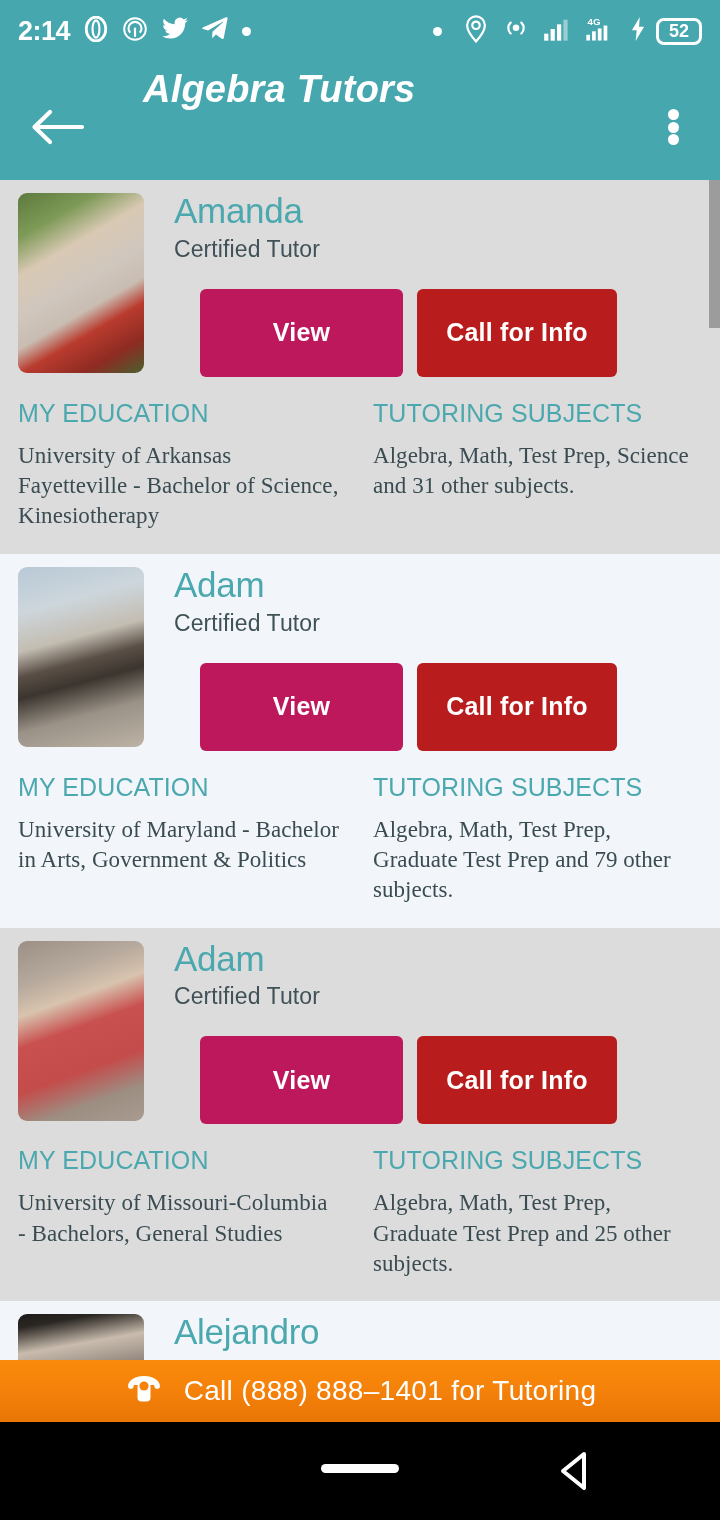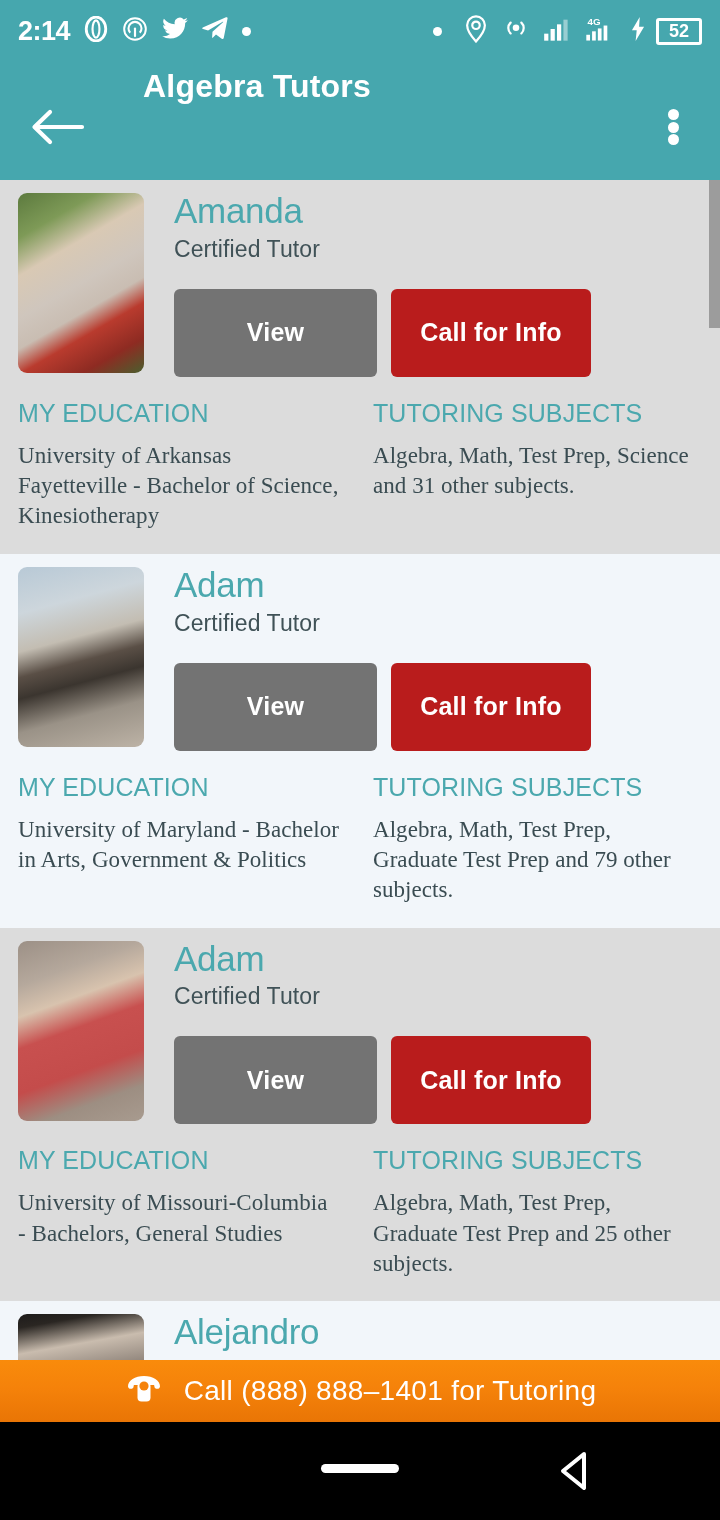--- a/index.html
+++ b/index.html
@@ -16,38 +16,38 @@
     position:absolute; top:0; left:0; width:720px; height:62px;
     background:#46A7AE; color:#fff;
     display:flex; align-items:center; justify-content:space-between;
     padding:0 18px;
   }
   .sb-left, .sb-right{ display:flex; align-items:center; gap:13px; }
   .sb-time{ font-size:27px; font-weight:bold; letter-spacing:-.5px; }
   .sb-ico{ display:block; }
   .sb-dot{ width:9px; height:9px; border-radius:50%; background:#fff; }
   .battery{
-    min-width:46px; height:27px; border:3px solid #fff; border-radius:3px;
+    min-width:46px; height:27px; border:3px solid #fff; border-radius:8px;
     display:flex; align-items:center; justify-content:center;
     font-size:18px; font-weight:bold; padding:0 3px; position:relative;
   }
 
   
   .appbar{
     position:absolute; top:62px; left:0; width:720px; height:118px;
     background:#46A7AE;
   }
   .back-btn{
     position:absolute; left:30px; top:44px; width:56px; height:42px;
     cursor:pointer;
   }
   .title-wrap{ position:absolute; left:143px; top:0; }
   .app-title{
-    font-size:32px; color:#fff; font-weight:bold; line-height:1;
-    padding-top:8px; letter-spacing:.2px;
+    font-size:38px; color:#fff; font-weight:bold; line-height:1;
+    padding-top:8px; letter-spacing:.2px;font-style:italic;
   }
   .app-sub{
     font-size:27px; color:#E2EEEF; line-height:1; padding-top:34px;
     letter-spacing:.2px;
   }
   .overflow{
     position:absolute; right:30px; top:44px; width:34px; height:42px;
     display:flex; flex-direction:column; align-items:center;
     justify-content:space-between; padding:3px 0; cursor:pointer;
   }
@@ -73,21 +73,21 @@
   }
   .tutor-role{
     font-size:23px; color:#405257; padding-top:6px; letter-spacing:.1px;
   }
   .btn-row{ display:flex; gap:14px; padding-top:26px; }
   .btn{
     height:88px; border-radius:6px; display:flex; align-items:center;
     justify-content:center; font-size:25px; font-weight:bold; color:#fff;
     cursor:pointer; letter-spacing:.2px;
   }
-  .btn-view{ width:203px; background:#737373; }
+  .btn-view{ width:203px; background:#be185d;margin-left:26px; }
   .btn-call{ width:200px; background:#b91c1c; }
 
   .card-bottom{ display:flex; padding:22px 18px 22px 18px; }
   .col{ flex:1; padding-right:14px; }
   .col.right{ padding-left:20px; padding-right:8px; }
   .col-head{
     font-size:25px; color:#4BA8AE; letter-spacing:.1px; font-weight:normal;
   }
   .col-body{
     font-size:23px; color:#3A4C52; line-height:1.32; padding-top:13px;

